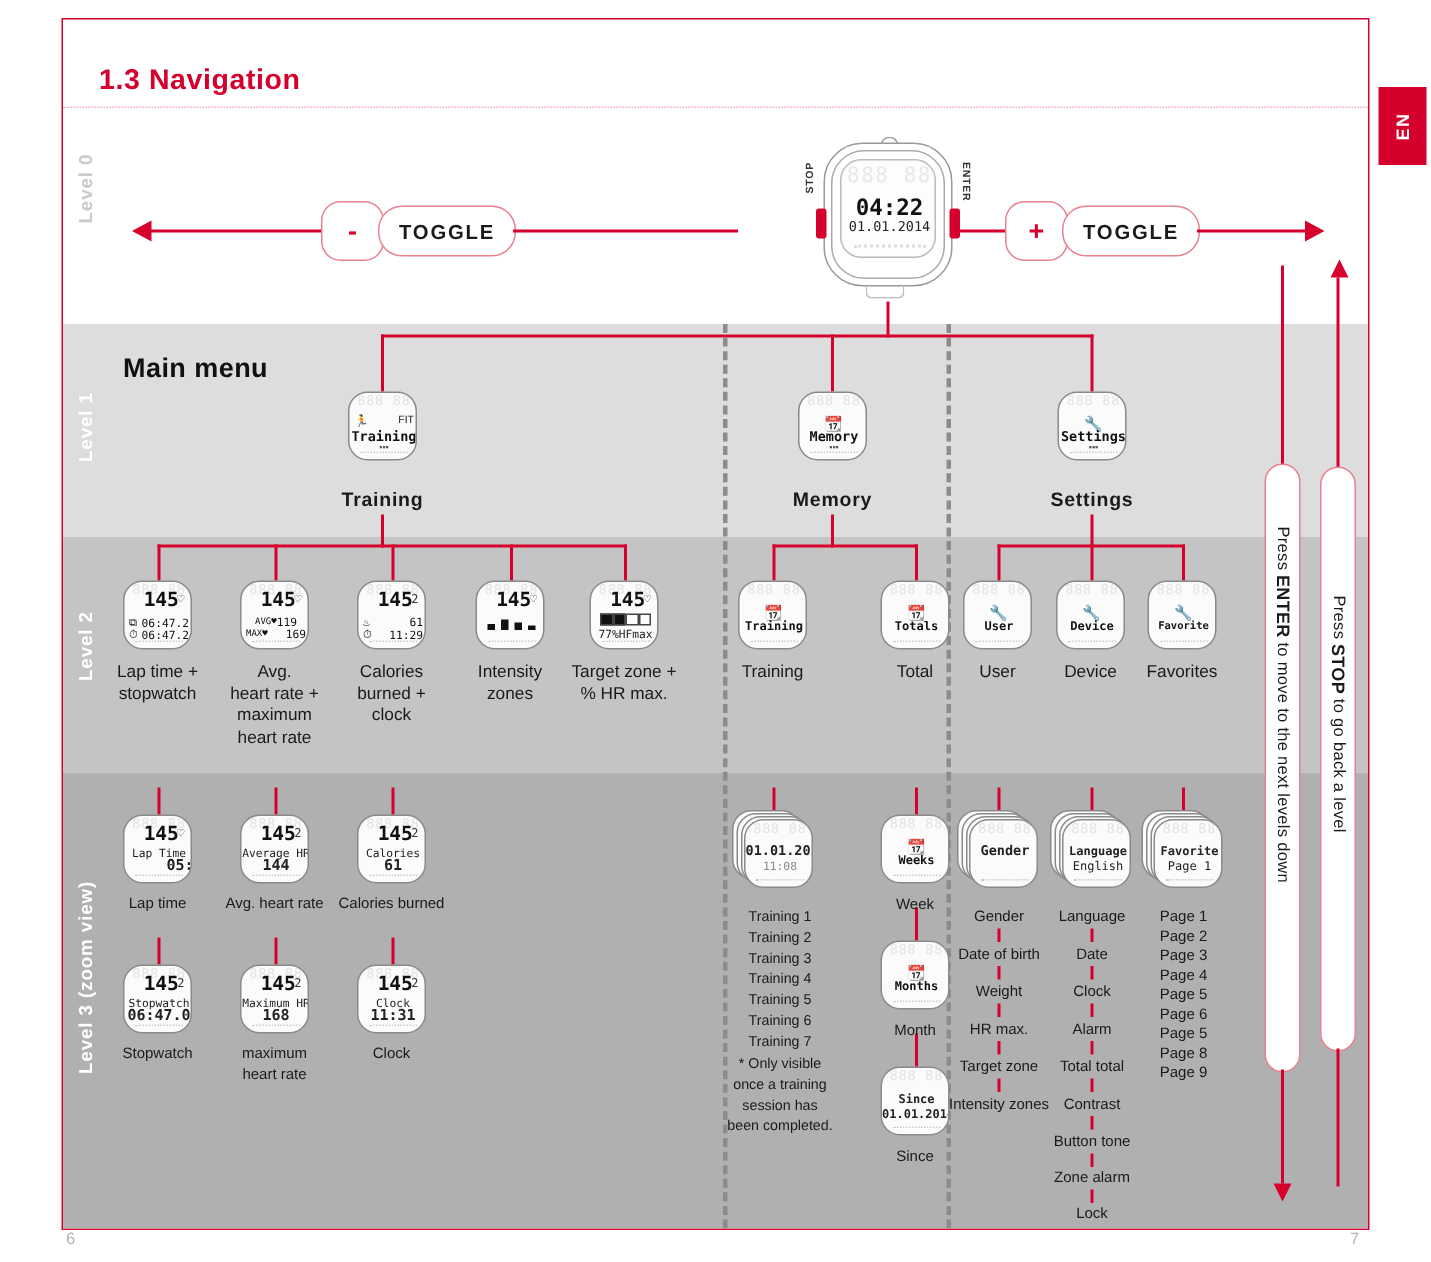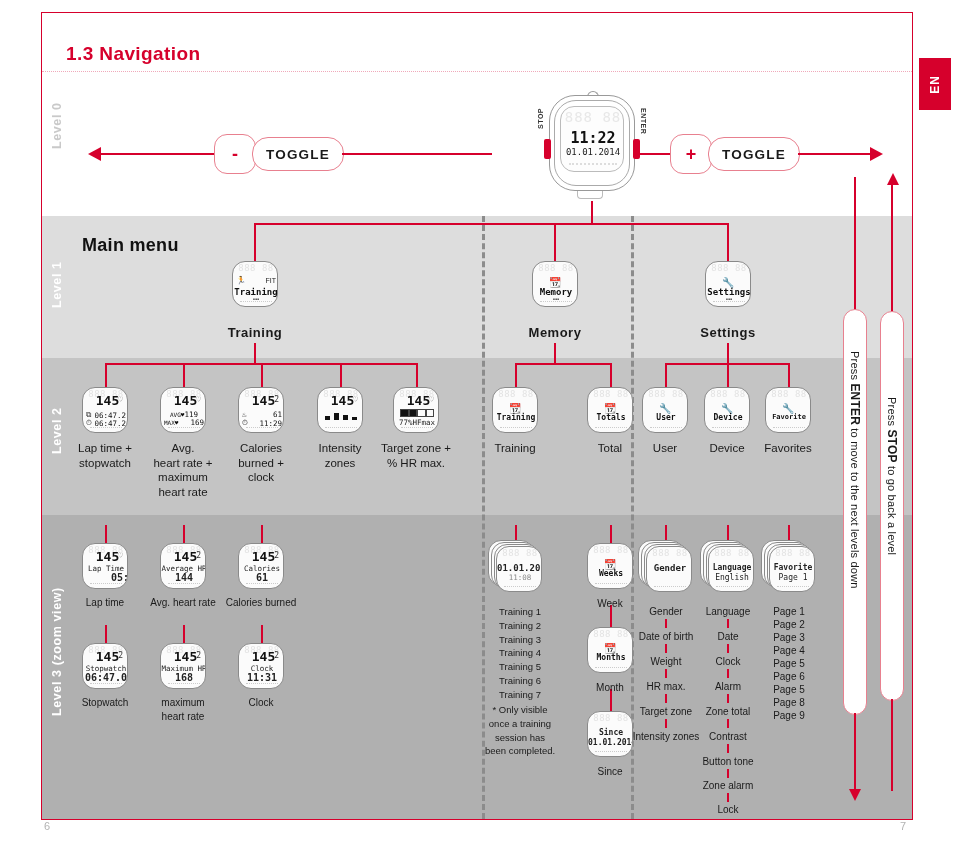--- a/index.html
+++ b/index.html
@@ -386,21 +386,21 @@
     </div>
     <div class="hline" style="left:756px; top:140px; width:72px;"></div>
     <div class="arrow-right" style="left:828px; top:134px;"></div>
 
     <div class="bigwatch">
       <div class="bw-crown"></div>
       <div class="bw-body"></div>
       <div class="bw-body2"></div>
       <div class="bw-screen">
         <div class="bw-seg">888 88</div>
-        <div class="bw-time">11:22</div>
+        <div class="bw-time">04:22</div>
         <div class="bw-date">01.01.2014</div>
         <div class="bw-dots"></div>
       </div>
       <div class="bw-btn l"></div>
       <div class="bw-btn r"></div>
       <div class="bw-btn-label l">STOP</div>
       <div class="bw-btn-label r">ENTER</div>
       <div class="bw-strap"></div>
     </div>
 
@@ -746,21 +746,21 @@
       </div>
     </div>
     <div class="cap small" style="left:640px; top:592px; width:92px;">Language</div>
     <div class="vline" style="left:685px; top:606px; height:9px;"></div>
     <div class="cap small" style="left:640px; top:617px; width:92px;">Date</div>
     <div class="vline" style="left:685px; top:631px; height:9px;"></div>
     <div class="cap small" style="left:640px; top:642px; width:92px;">Clock</div>
     <div class="vline" style="left:685px; top:656px; height:9px;"></div>
     <div class="cap small" style="left:640px; top:667px; width:92px;">Alarm</div>
     <div class="vline" style="left:685px; top:681px; height:9px;"></div>
-    <div class="cap small" style="left:640px; top:692px; width:92px;">Zone total</div>
+    <div class="cap small" style="left:640px; top:692px; width:92px;">Total total</div>
     <div class="vline" style="left:685px; top:706px; height:9px;"></div>
     <div class="cap small" style="left:640px; top:717px; width:92px;">Contrast</div>
     <div class="vline" style="left:685px; top:731px; height:9px;"></div>
     <div class="cap small" style="left:640px; top:742px; width:92px;">Button tone</div>
     <div class="vline" style="left:685px; top:756px; height:9px;"></div>
     <div class="cap small" style="left:640px; top:766px; width:92px;">Zone alarm</div>
     <div class="vline" style="left:685px; top:780px; height:9px;"></div>
     <div class="cap small" style="left:640px; top:790px; width:92px;">Lock</div>
 
     <div class="wstack" style="left:719px; top:527px;">

